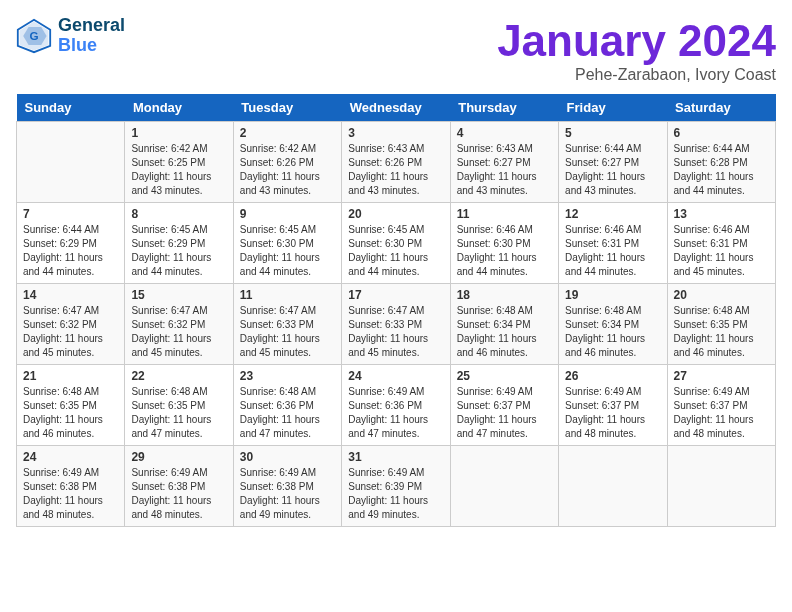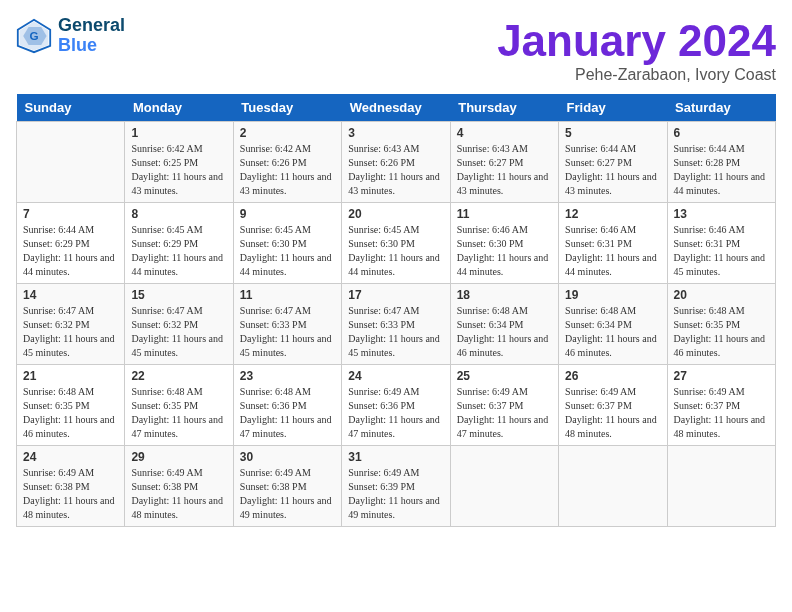--- a/index.html
+++ b/index.html
@@ -82,21 +82,20 @@
     .day-num {
       font-weight: bold;
       font-size: 12px;
       display: block;
       margin-bottom: 2px;
     }
     .cell-info {
       font-size: 10px;
       line-height: 1.4;
       color: #333;
-      font-family: Liberation Serif, serif;
     }
     .empty-cell {
       background: #f9f9f9;
     }
   </style>
 </head>
 <body>
 
 <div class="header">
   <div class="logo">

